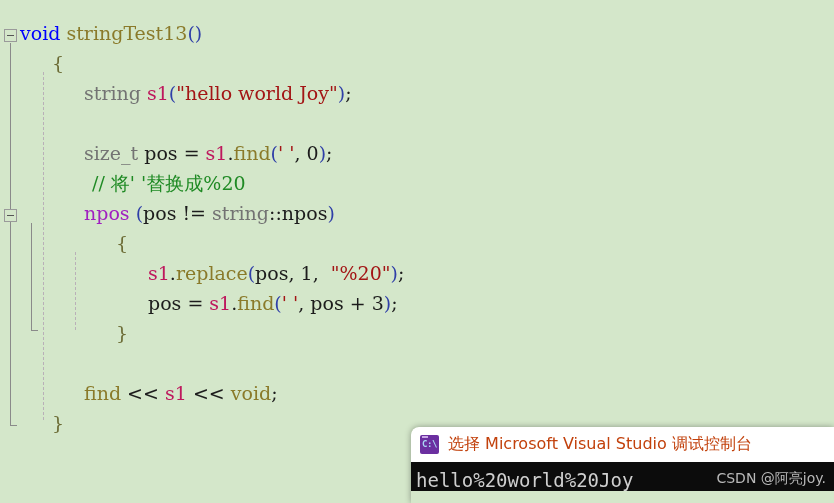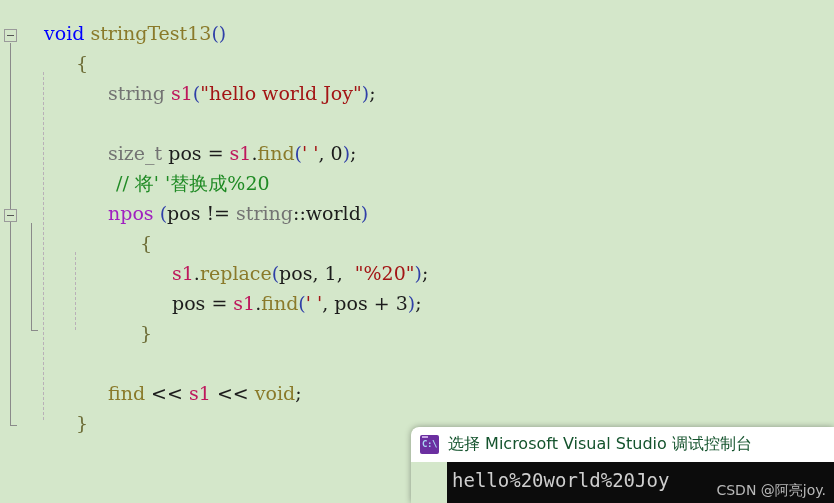--- a/index.html
+++ b/index.html
@@ -32,21 +32,20 @@
 
   .code-line {
     position: relative;
     height: 30px;
     line-height: 30px;
     font-family: "DejaVu Serif", serif;
     font-size: 19px;
     white-space: pre;
     color: #1c1c1c;
     padding-left: 8px;
-    margin-left: 24px;
   }
 
   .tok { white-space: pre; }
   .t-kw      { color: #0000ff; }   
   .t-ctrl    { color: #a020c0; }   
   .t-type    { color: #737373; }   
   .t-fn      { color: #8a7a2a; }   
   .t-var     { color: #be185d; }   
   .t-plain   { color: #1c1c1c; }
   .t-str     { color: #a31515; }   
@@ -129,28 +128,27 @@
   }
   #console-icon .cmd-top {
     position: absolute;
     top: 1px; left: 2px;
     width: 6px; height: 2px;
     background: #c9a7e6;
   }
   #console-title-text {
     font-family: "DejaVu Sans", sans-serif;
     font-size: 16px;
-    color: #14532d;
+    color: #c2410c;
     white-space: nowrap;
   }
   #console-body {
-    height: 41px;
+    height: 29px;
     background: #0c0c0c;
     position: relative;
-    margin-left: 36px;
   }
   #console-output {
     font-family: "DejaVu Sans Mono", monospace;
     font-size: 19px;
     color: #cfcfcf;
     white-space: pre;
     position: absolute;
     left: 5px;
     top: 5px;
     line-height: 26px;
@@ -182,21 +180,21 @@
   <div class="indent-guide" style="left:75px; top:252px; height:78px;"></div>
 
   <div class="code-area">
 
   <div class="code-line" style="padding-left: 20px;"><span class="tok t-kw">void</span><span class="tok t-plain"> </span><span class="tok t-fn">stringTest13</span><span class="tok t-paren">()</span></div>
       <div class="code-line" style="padding-left: 52px;"><span class="tok t-brace">{</span></div>
       <div class="code-line" style="padding-left: 84px;"><span class="tok t-type">string</span><span class="tok t-plain"> </span><span class="tok t-var">s1</span><span class="tok t-paren">(</span><span class="tok t-str">"hello world Joy"</span><span class="tok t-paren">)</span><span class="tok t-plain">;</span></div>
       <div class="code-line" style="padding-left: 20px;">&nbsp;</div>
       <div class="code-line" style="padding-left: 84px;"><span class="tok t-type">size_t</span><span class="tok t-plain"> pos = </span><span class="tok t-var">s1</span><span class="tok t-plain">.</span><span class="tok t-fn">find</span><span class="tok t-paren">(</span><span class="tok t-str">' '</span><span class="tok t-plain">, </span><span class="tok t-num">0</span><span class="tok t-paren">)</span><span class="tok t-plain">;</span></div>
       <div class="code-line" style="padding-left: 92px;"><span class="tok t-cmt">// 将' '替换成%20</span></div>
-      <div class="code-line" style="padding-left: 84px;"><span class="tok t-ctrl">npos</span><span class="tok t-plain"> </span><span class="tok t-paren">(</span><span class="tok t-plain">pos != </span><span class="tok t-type">string</span><span class="tok t-plain">::world</span><span class="tok t-paren">)</span></div>
+      <div class="code-line" style="padding-left: 84px;"><span class="tok t-ctrl">npos</span><span class="tok t-plain"> </span><span class="tok t-paren">(</span><span class="tok t-plain">pos != </span><span class="tok t-type">string</span><span class="tok t-plain">::npos</span><span class="tok t-paren">)</span></div>
       <div class="code-line" style="padding-left: 116px;"><span class="tok t-brace">{</span></div>
       <div class="code-line" style="padding-left: 148px;"><span class="tok t-var">s1</span><span class="tok t-plain">.</span><span class="tok t-fn">replace</span><span class="tok t-paren">(</span><span class="tok t-plain">pos, </span><span class="tok t-num">1</span><span class="tok t-plain">,  </span><span class="tok t-str">"%20"</span><span class="tok t-paren">)</span><span class="tok t-plain">;</span></div>
       <div class="code-line" style="padding-left: 148px;"><span class="tok t-plain">pos = </span><span class="tok t-var">s1</span><span class="tok t-plain">.</span><span class="tok t-fn">find</span><span class="tok t-paren">(</span><span class="tok t-str">' '</span><span class="tok t-plain">, pos + </span><span class="tok t-num">3</span><span class="tok t-paren">)</span><span class="tok t-plain">;</span></div>
       <div class="code-line" style="padding-left: 116px;"><span class="tok t-brace">}</span></div>
       <div class="code-line" style="padding-left: 20px;">&nbsp;</div>
       <div class="code-line" style="padding-left: 84px;"><span class="tok t-stream">find</span><span class="tok t-plain"> &lt;&lt; </span><span class="tok t-var">s1</span><span class="tok t-plain"> &lt;&lt; </span><span class="tok t-stream">void</span><span class="tok t-plain">;</span></div>
       <div class="code-line" style="padding-left: 52px;"><span class="tok t-brace">}</span></div>
     </div>
 </div>
 

